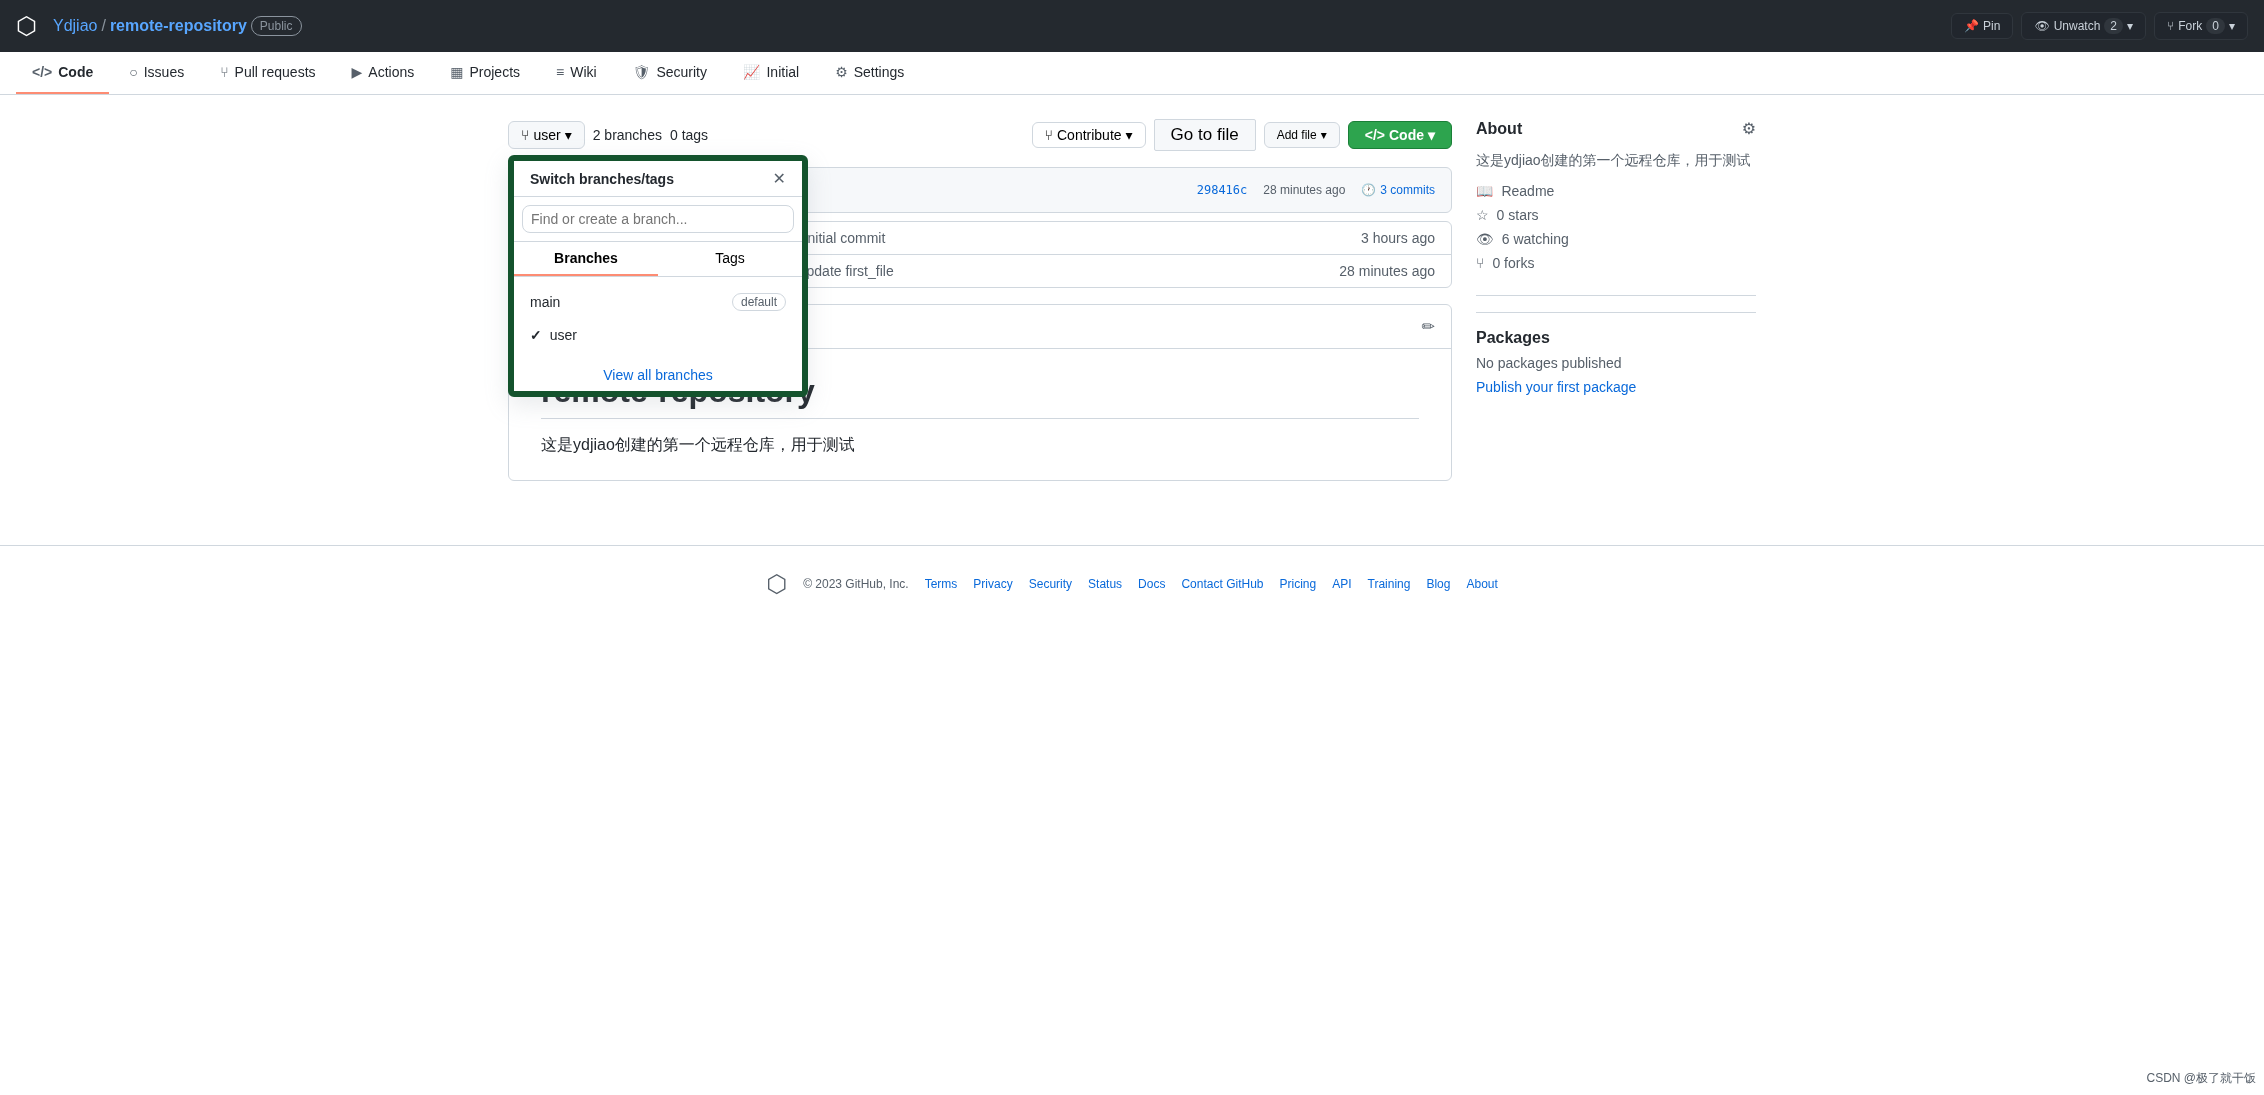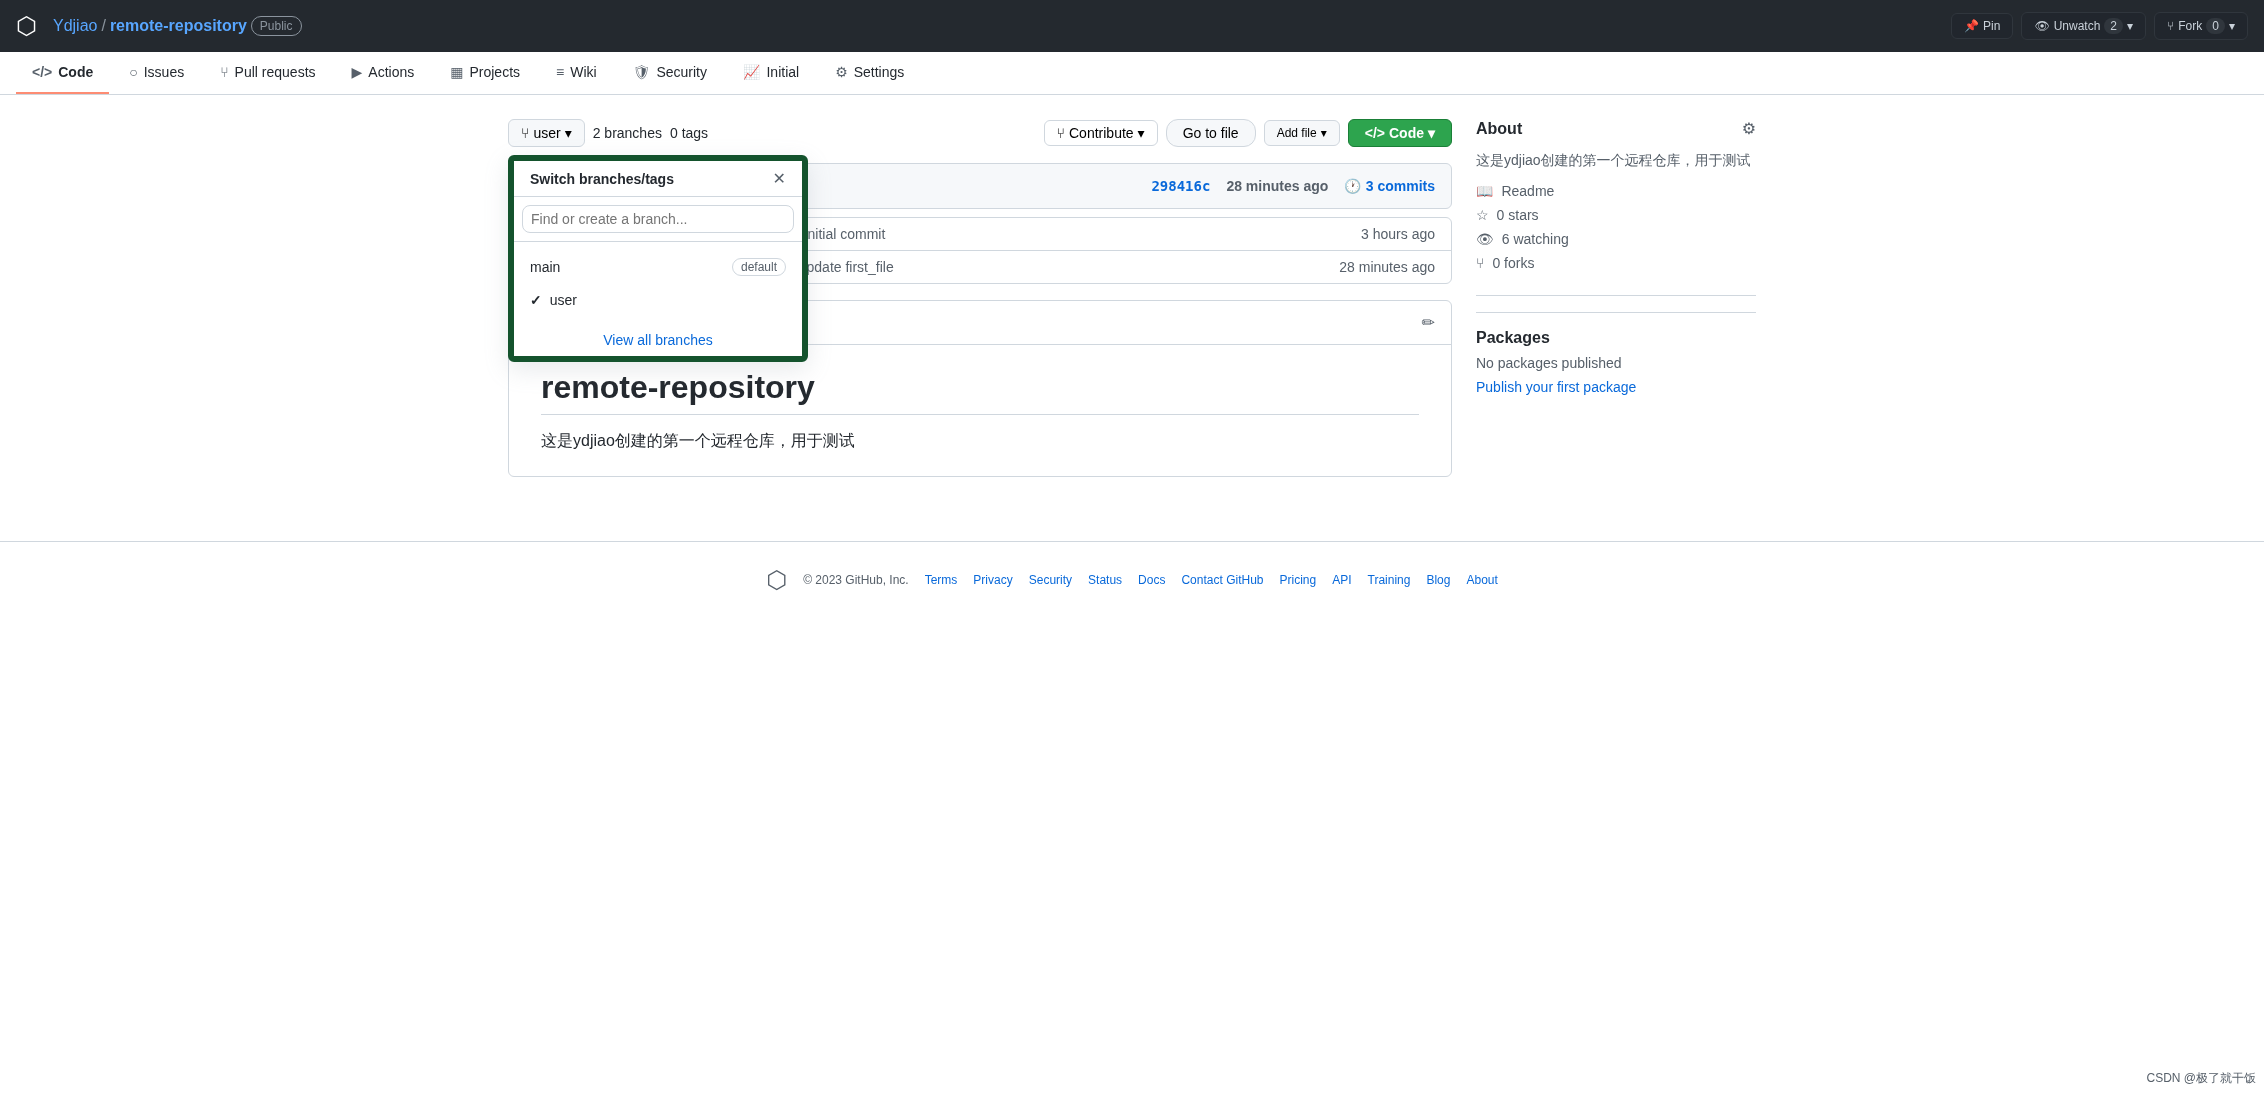--- a/index.html
+++ b/index.html
@@ -27,21 +27,21 @@
     
     .main-content { max-width: 1280px; margin: 0 auto; padding: 24px 16px; display: flex; gap: 24px; }
     .repo-content { flex: 1; min-width: 0; }
 
     
     .file-toolbar { display: flex; align-items: center; gap: 8px; margin-bottom: 16px; position: relative; }
     .branch-btn { background: #f6f8fa; border: 1px solid #d0d7de; border-radius: 6px; padding: 5px 12px; font-size: 14px; cursor: pointer; display: flex; align-items: center; gap: 4px; }
     .branch-count { color: #24292f; font-size: 14px; text-decoration: none; }
     .tag-count { color: #24292f; font-size: 14px; text-decoration: none; }
     .spacer { flex: 1; }
-    .go-to-file-btn { background: #f6f8fa; border: 1px solid #d0d7de; border-radius: 12px; padding: 5px 16px; font-size: 14px; cursor: pointer; }
+    .go-to-file-btn { background: #f6f8fa; border: 1px solid #d0d7de; border-radius: 2px; padding: 5px 16px; font-size: 17px; cursor: pointer; }
     .add-file-btn { background: #f6f8fa; border: 1px solid #d0d7de; border-radius: 6px; padding: 5px 12px; font-size: 12px; cursor: pointer; display: flex; align-items: center; gap: 4px; }
     .code-btn { background: #2da44e; color: white; border: 1px solid #1a7f37; border-radius: 6px; padding: 5px 16px; font-size: 14px; cursor: pointer; display: flex; align-items: center; gap: 4px; font-weight: 600; }
 
     
     .branch-dropdown { position: absolute; top: 36px; left: 0; background: white; border: 6px solid #14532d; border-radius: 6px; box-shadow: 0 8px 24px rgba(140,149,159,0.2); width: 300px; z-index: 100; }
     .dropdown-header { display: flex; align-items: center; justify-content: space-between; padding: 8px 16px; border-bottom: 1px solid #d0d7de; font-weight: 600; font-size: 14px; }
     .dropdown-close { background: none; border: none; cursor: pointer; font-size: 16px; color: #57606a; }
     .dropdown-search { padding: 8px; border-bottom: 1px solid #d0d7de; }
     .dropdown-search input { width: 100%; padding: 5px 8px; border: 1px solid #d0d7de; border-radius: 8px; font-size: 14px; outline: none; }
     .dropdown-tabs { display: flex; border-bottom: 1px solid #d0d7de; }
@@ -49,21 +49,21 @@
     .dropdown-tab.active { border-bottom: 2px solid #fd8c73; font-weight: 600; }
     .branch-list { padding: 8px 0; }
     .branch-item { padding: 8px 16px; display: flex; align-items: center; justify-content: space-between; cursor: pointer; font-size: 14px; }
     .branch-item .branch-name { display: flex; align-items: center; gap: 8px; }
     .default-badge { border: 1px solid #d0d7de; border-radius: 20px; padding: 1px 8px; font-size: 12px; color: #57606a; }
     .view-all { padding: 8px 16px; text-align: center; color: #0969da; cursor: pointer; font-size: 14px; text-decoration: none; display: block; }
 
     
     .commit-bar { border: 1px solid #d0d7de; border-radius: 6px; padding: 12px 16px; display: flex; align-items: center; justify-content: space-between; margin-bottom: 8px; background: #f6f8fa; }
     .commit-info { display: flex; align-items: center; gap: 8px; font-size: 14px; }
-    .commit-right { display: flex; align-items: center; gap: 16px; font-size: 14px; color: #57606a; font-weight: bold; }
+    .commit-right { display: flex; align-items: center; gap: 16px; font-size: 12px; color: #57606a; }
     .commit-hash { color: #0969da; text-decoration: none; font-family: monospace; }
     .commits-link { color: #0969da; text-decoration: none; display: flex; align-items: center; gap: 4px; }
     .contribute-btn { background: none; border: 1px solid #d0d7de; border-radius: 6px; padding: 4px 12px; font-size: 14px; cursor: pointer; display: flex; align-items: center; gap: 4px; }
 
     
     .file-table { border: 1px solid #d0d7de; border-radius: 6px; overflow: hidden; margin-top: 0; }
     .file-row { display: grid; grid-template-columns: 1fr 2fr auto; padding: 8px 16px; border-bottom: 1px solid #d0d7de; align-items: center; font-size: 14px; }
     .file-row:last-child { border-bottom: none; }
     .file-name { display: flex; align-items: center; gap: 8px; color: #0969da; text-decoration: none; }
     .file-name .icon { color: #57606a; }
@@ -202,20 +202,24 @@
       </button>
 
       <div class="branch-dropdown">
         <div class="dropdown-header">
           <span>Switch branches/tags</span>
           <button class="dropdown-close">✕</button>
         </div>
         <div class="dropdown-search">
           <input type="text" placeholder="Find or create a branch..." style="">
         </div>
+        <div class="dropdown-tabs">
+          <button class="dropdown-tab active">Branches</button>
+          <button class="dropdown-tab">Tags</button>
+        </div>
         <div class="branch-list">
           <div class="branch-item">
             <div class="branch-name">
               <span>main</span>
             </div>
             <span class="default-badge">default</span>
           </div>
           <div class="branch-item">
             <div class="branch-name">
               <span class="checkmark">✓</span>

